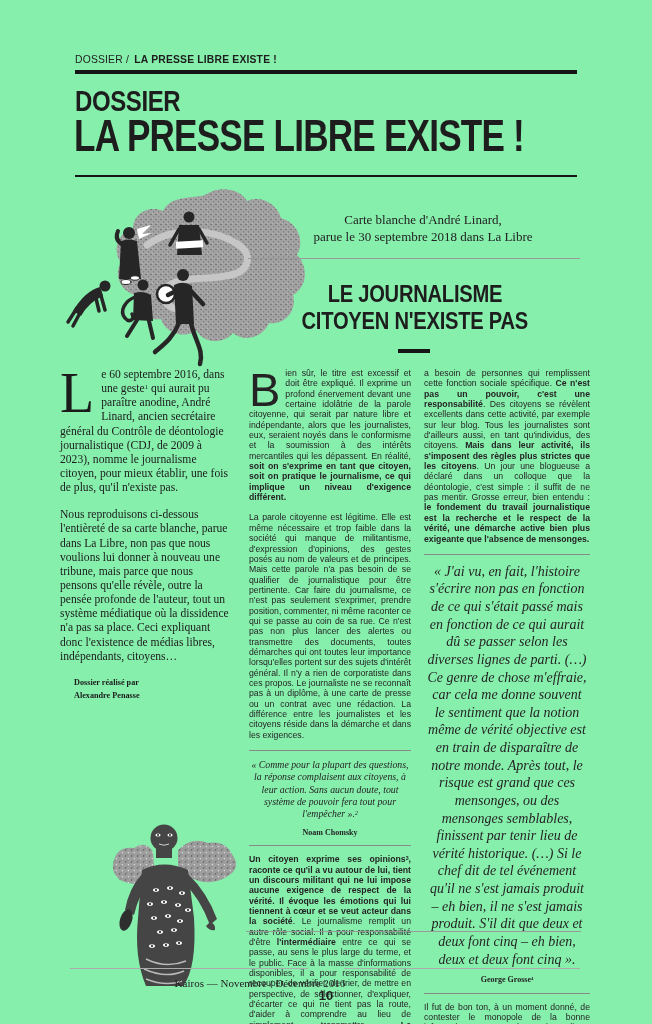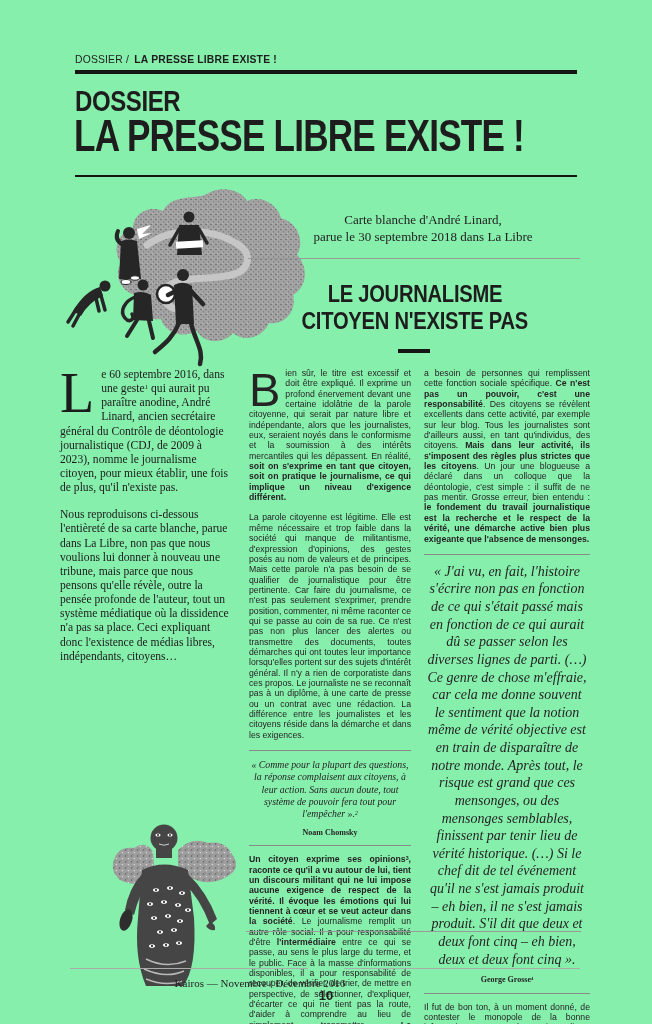--- a/index.html
+++ b/index.html
@@ -139,20 +139,24 @@
 
   <div class="article-title">
     <div><span class="cond">LE JOURNALISME</span></div>
     <div><span class="cond">CITOYEN N'EXISTE PAS</span></div>
   </div>
   <div class="title-dash"></div>
 
   <div id="col-left" class="col">
     <p><span class="dropcap-serif">L</span><span><span>e 60 septembre 2016, dans une geste</span><sup>1</sup><span> qui aurait pu paraître anodine, André Linard, ancien  secrétaire général du Contrôle de déontologie journalistique (CDJ, de 2009 à 2023), nomme le journalisme citoyen, pour mieux établir, une fois de plus, qu'il n'existe pas.</span></span></p>
     <p><span>Nous reproduisons ci-dessous l'entièreté de sa carte blanche, parue dans </span><span class="i">La Libre</span><span>, non pas que nous voulions lui donner à nouveau une tribune, mais parce que nous pensons qu'elle révèle, outre la pensée profonde de l'auteur, tout un système médiatique où la dissidence n'a pas sa place. Ceci expliquant donc l'existence de médias libres, indépendants, citoyens…</span></p>
+    <div class="byline">
+      <div>Dossier réalisé par</div>
+      <div>Alexandre Penasse</div>
+    </div>
   </div>
 
   <div id="col-mid" class="col sanscol">
     <p><span class="dropcap-sans">B</span><span><span>ien sûr, le titre est excessif et doit être expliqué. Il exprime un profond énervement devant une certaine idolâtrie de la parole citoyenne, qui serait par nature libre et indépendante, alors que les journalistes, eux, seraient noyés dans le conformisme et la soumission à des intérêts mercantiles qui les dépassent. En réalité, </span><span class="b">soit on s'exprime en tant que citoyen, soit on pratique le journalisme, ce qui implique un niveau d'exigence différent.</span></span></p>
     <p><span>La parole citoyenne est légitime. Elle est même nécessaire et trop faible dans la société qui manque de militantisme, d'expression d'opinions, des gestes posés au nom de valeurs et de principes. Mais cette parole n'a pas besoin de se qualifier de journalistique pour être pertinente. Car faire du journalisme, ce n'est pas seulement s'exprimer, prendre position, commenter, ni même raconter ce qui se passe au coin de sa rue. Ce n'est pas non plus lancer des alertes ou transmettre des documents, toutes démarches qui ont toutes leur importance lorsqu'elles portent sur des sujets d'intérêt général. Il n'y a rien de corporatiste dans ces propos. Le journaliste ne se reconnaît pas à un diplôme, à une carte de presse ou un contrat avec une rédaction. La différence entre les journalistes et les citoyens réside dans la démarche et dans les exigences.</span></p>
     <hr class="qrule">
     <div class="quote"><span class="i">« Comme pour la plupart des questions, la réponse complaisent aux citoyens, à leur action. Sans aucun doute, tout système de pouvoir fera tout pour l'empêcher ».</span><sup class="i">2</sup></div>
     <div class="quote-author"><span class="b">Noam Chomsky</span></div>
     <hr class="qrule">
     <p><span class="b">Un citoyen exprime ses opinions</span><sup class="b">3</sup><span class="b">, raconte ce qu'il a vu autour de lui, tient un discours militant qui ne lui impose aucune exigence de respect de la vérité. Il évoque les émotions qui lui tiennent à cœur et se veut acteur dans la société</span><span>. Le journalisme remplit un autre rôle social. Il a pour responsabilité d'être </span><span class="b">l'intermédiaire</span><span> entre ce qui se passe, au sens le plus large du terme, et le public. Face à la masse d'informations disponibles, il a pour responsabilité de recouper, de vérifier, de trier, de mettre en perspective, de sélectionner, d'expliquer, d'écarter ce qui ne tient pas la route, d'aider à comprendre au lieu de simplement transmettre… </span><span class="b">Le journalisme demande des compétences</span></p>

